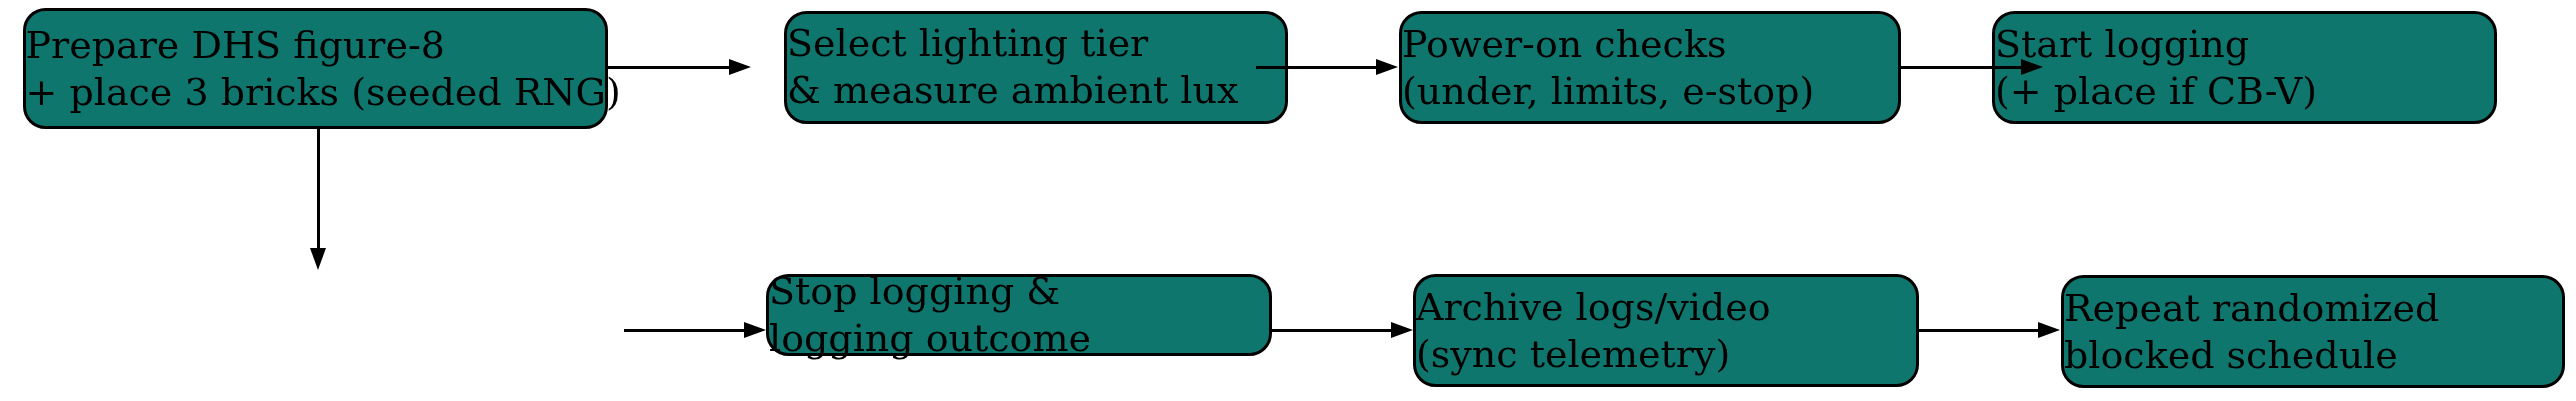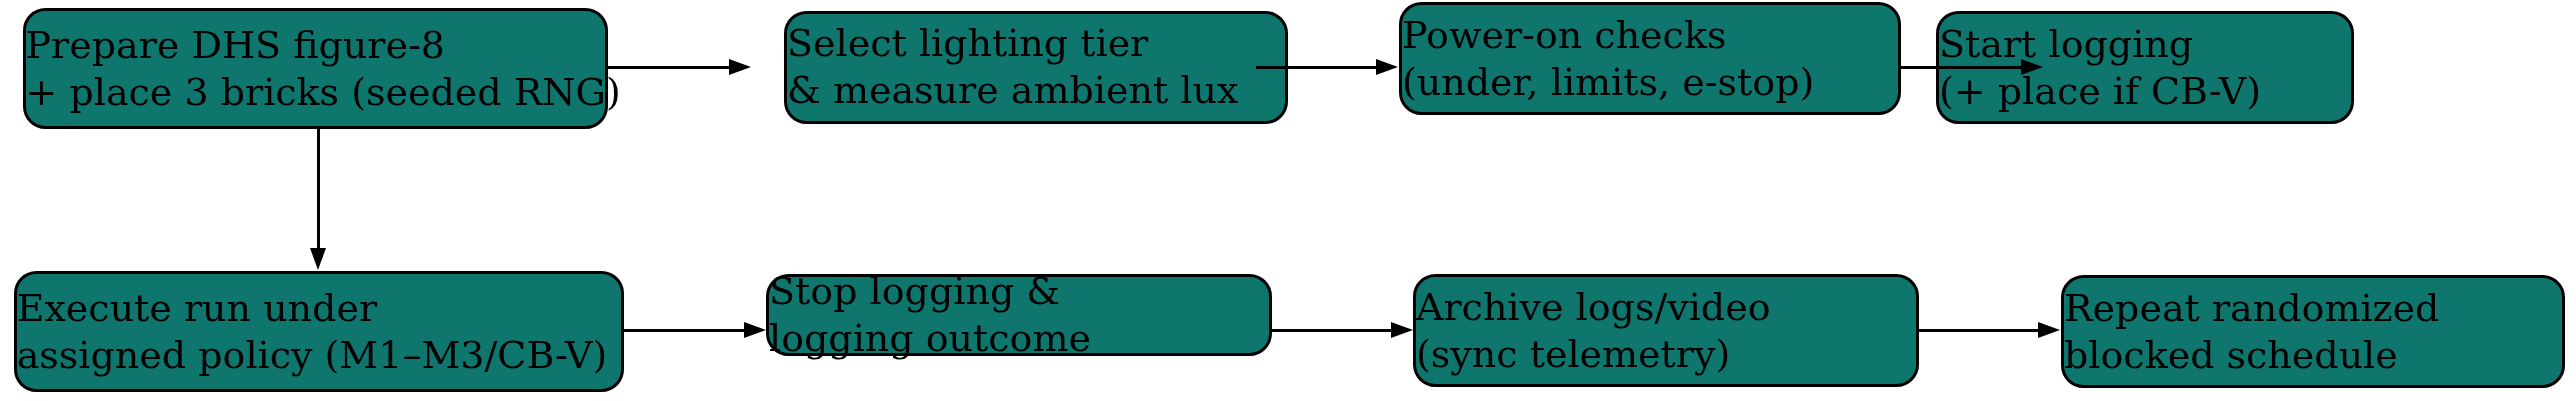--- a/index.html
+++ b/index.html
@@ -50,34 +50,30 @@
   <div class="node" style="left:22.5px; top:8px; width:585px; height:121px">
     <span class="nline">Prepare DHS figure-8</span>
     <span class="nline">+ place 3 bricks (seeded RNG)</span>
   </div>
 
   <div class="node" style="left:784px; top:10.5px; width:504px; height:113px">
     <span class="nline">Select lighting tier</span>
     <span class="nline">&amp; measure ambient lux</span>
   </div>
 
-  <div class="node" style="left:1399px; top:2px; width:502px; height:113px">
+  <div class="node" style="left:1399px; top:11px; width:502px; height:113px">
     <span class="nline">Power-on checks</span>
     <span class="nline">(under, limits, e-stop)</span>
   </div>
 
-  <div class="node" style="left:1936px; top:11.3px; width:418px; height:113px">
+  <div class="node" style="left:1992px; top:11.3px; width:505px; height:113px">
     <span class="nline">Start logging</span>
     <span class="nline">(+ place if CB-V)</span>
   </div>
 
-  <div class="node" style="left:13.7px; top:271px; width:610px; height:121px">
-    <span class="nline">Execute run under</span>
-    <span class="nline">assigned policy (M1–M3/CB-V)</span>
-  </div>
 
   <div class="node" style="left:766px; top:274px; width:506px; height:82px">
     <span class="nline">Stop logging &amp;</span>
     <span class="nline">logging outcome</span>
   </div>
 
   <div class="node" style="left:2061px; top:275px; width:504px; height:113px">
     <span class="nline">Repeat randomized</span>
     <span class="nline">blocked schedule</span>
   </div>

